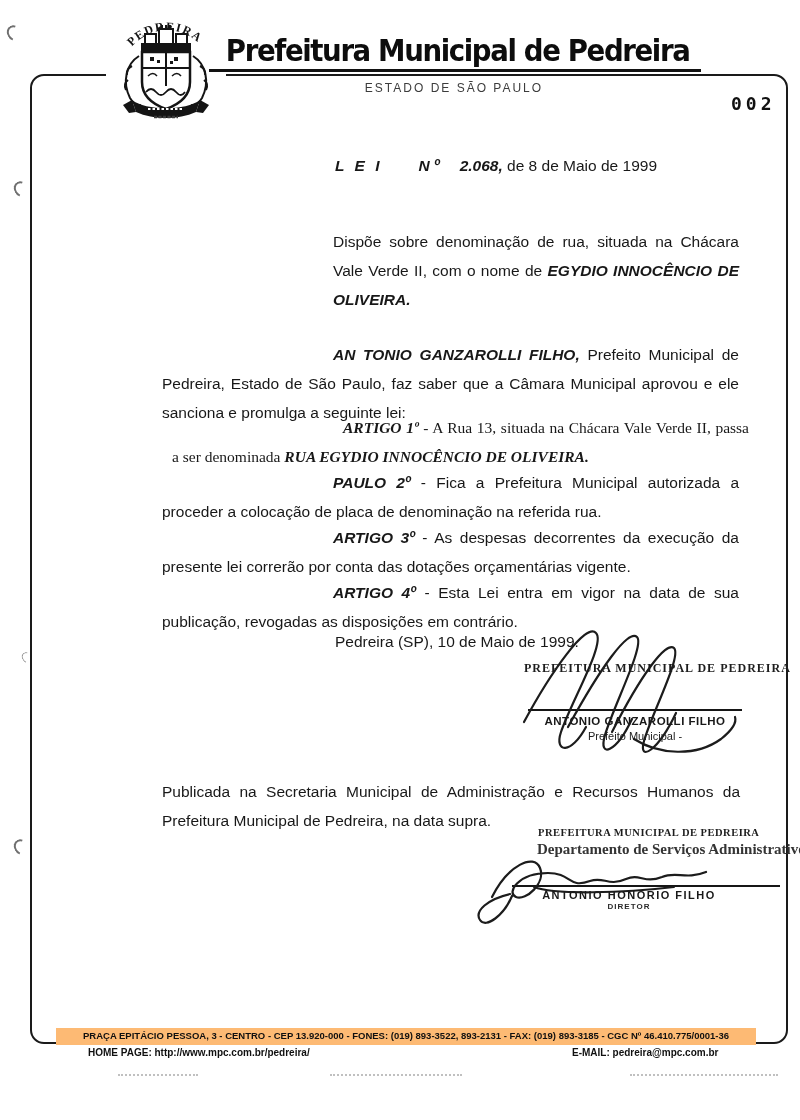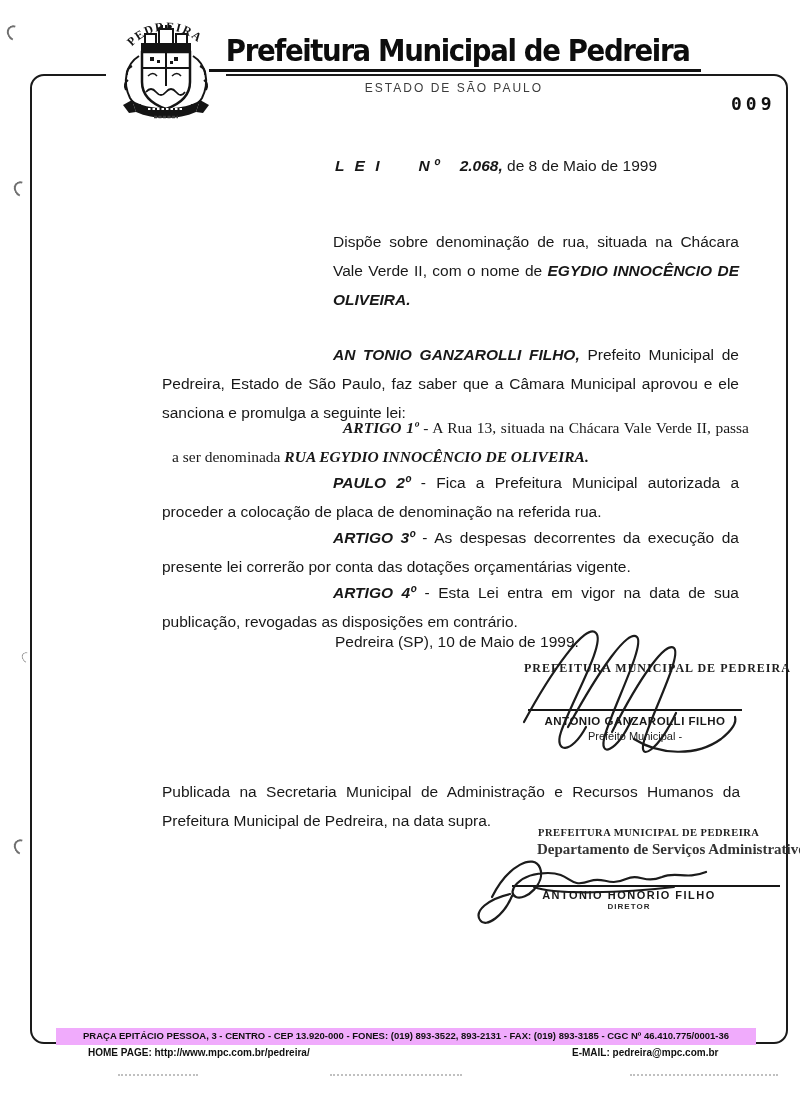--- a/index.html
+++ b/index.html
@@ -69,21 +69,21 @@
 
   .sig2-stamp1{left:538px;top:827px;font-size:10.5px;letter-spacing:.5px;white-space:nowrap;}
   .sig2-stamp2{left:537px;top:841px;font-size:15px;color:#343434;white-space:nowrap;}
   .sig-line2{left:512px;top:885px;width:268px;height:2px;background:#161616;}
   .sig2-name{left:506px;top:889px;width:246px;text-align:center;font-size:11px;font-weight:bold;letter-spacing:1.5px;white-space:nowrap;}
   .sig2-role{left:506px;top:902px;width:246px;text-align:center;font-size:8px;font-weight:bold;letter-spacing:1px;color:#2a2a2a;filter:blur(.3px);}
   .sig2-svg{left:474px;top:839px;}
 
   
   .footer1{
-    left:56px;top:1028px;width:700px;background:#f0abfc;
+    left:56px;top:1028px;width:700px;background:#fdba74;
     text-align:center;font-size:9.5px;font-weight:bold;white-space:nowrap;
     padding:2px 0 4px;color:#101010;
   }
   .footer2{font-size:10px;font-weight:bold;color:#101010;white-space:nowrap;}
   .f2-home{left:88px;top:1047px;}
   .f2-email{left:524px;top:1047px;padding-left:48px;}
 
   .noise{height:0;border-top:2px dotted #8d8d8d;opacity:.55;}
   .sig-path{stroke:#1c1c1c;stroke-width:2.2;fill:none;stroke-linecap:round;}
 </style>
@@ -144,21 +144,21 @@
       <line x1="48" y1="109" x2="72" y2="109" stroke="#3a3a3a" stroke-width="2.5" stroke-dasharray="3,1.5"></line>
     </g>
   </svg>
 </div>
 
 <div class="abs title-block">
   <h1 class="title">Prefeitura Municipal de Pedreira</h1>
 </div>
 <div class="abs title-rule"></div>
 <div class="abs subtitle">ESTADO DE SÃO PAULO</div>
-<div class="abs page-number">009</div>
+<div class="abs page-number">002</div>
 
 <p class="abs lei"><span class="bi ls">L E I</span><span class="bi g1">N º</span><span class="bi g2">2.068,</span> <span>de 8 de Maio de 1999</span></p>
 
 <p class="abs para summary"><span>Dispõe sobre denominação de rua, situada na Chácara Vale Verde II, com o nome de </span><span class="bi">EGYDIO INNOCÊNCIO DE OLIVEIRA.</span></p>
 
 <p class="abs para ind preamble"><span class="bi">AN TONIO GANZAROLLI FILHO,</span><span> Prefeito Municipal de Pedreira, Estado de São Paulo, faz saber que a Câmara Municipal aprovou e ele sanciona e promulga a seguinte lei:</span></p>
 
 <p class="abs para ind art1"><span class="bi">ARTIGO 1º</span><span> - A Rua 13, situada na Chácara Vale Verde II, passa a ser denominada </span><span class="bi">RUA EGYDIO INNOCÊNCIO DE OLIVEIRA.</span></p>
 
 <p class="abs para ind art2"><span class="bi">PAULO 2º</span><span> - Fica a Prefeitura Municipal autorizada a proceder a colocação de placa de denominação na referida rua.</span></p>

